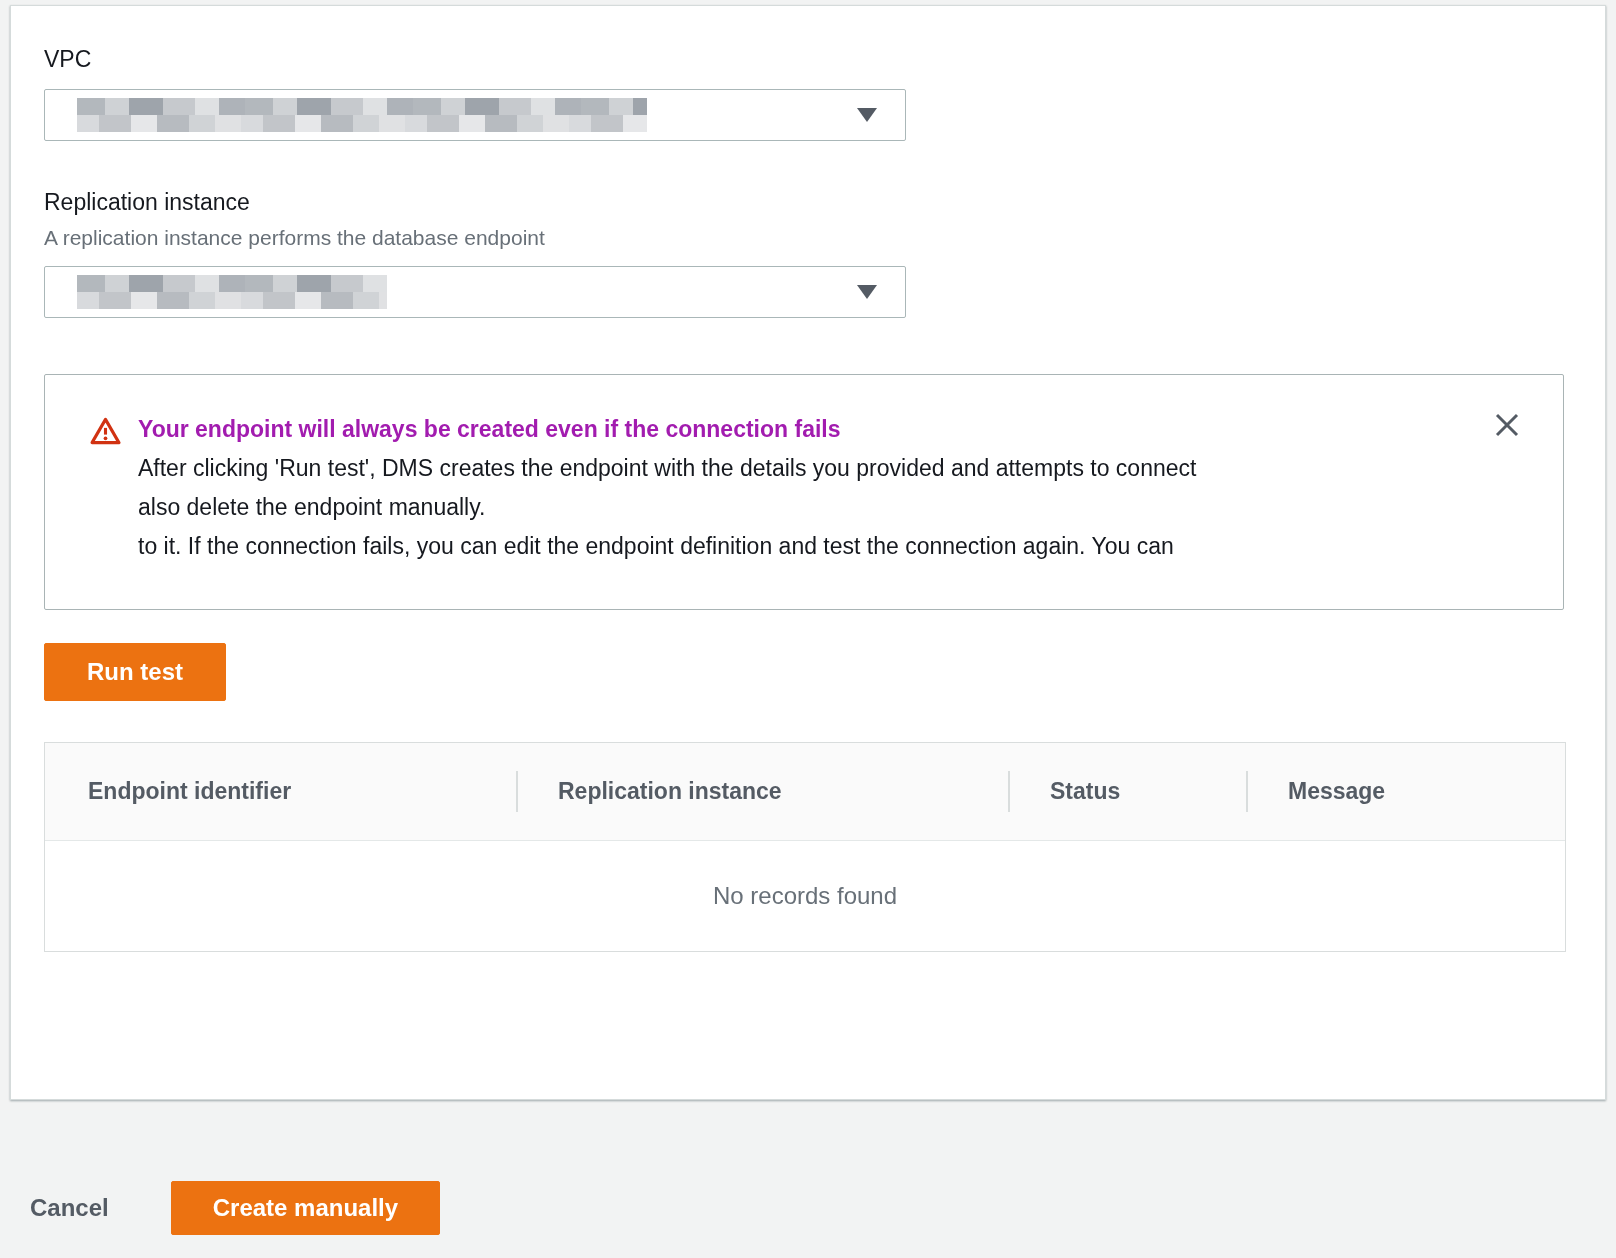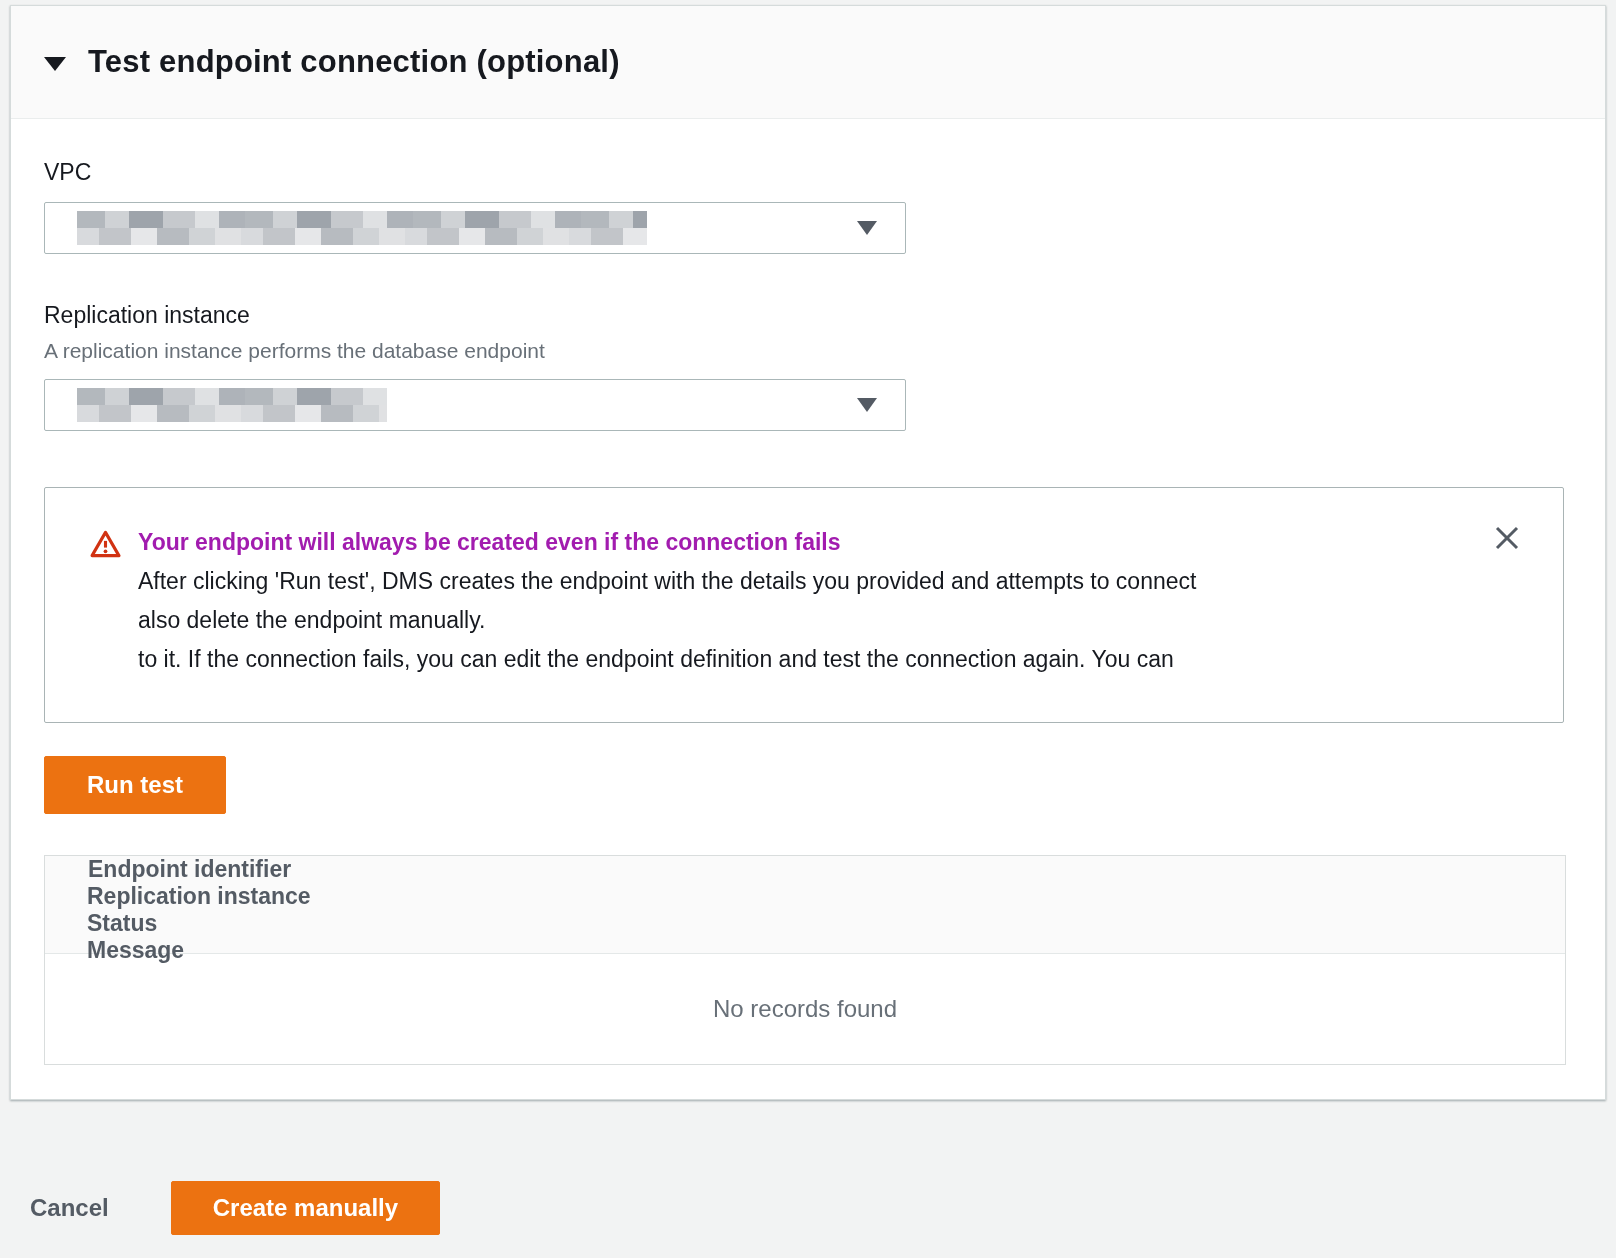--- a/index.html
+++ b/index.html
@@ -109,21 +109,20 @@
   .results-table {
     margin-top:41px;
     width:1522px;
     border:1px solid #d9dddd;
     background:#fff;
   }
   .thead {
     display:flex; height:98px;
     background:#fafafa;
     border-bottom:1px solid #e4e8e8;
-    flex-direction:column;
   }
   .th {
     display:flex; align-items:center;
     font-size:23px; font-weight:700; color:#545b64;
     position:relative;
     padding-left:42px;
   }
   .th.c1 { width:471px; padding-left:43px; }
   .th.c2 { width:492px; }
   .th.c3 { width:238px; }
@@ -151,24 +150,20 @@
     font-size:24px; font-weight:700; color:#545b64;
     height:54px; padding:0 30px; margin-right:32px;
   }
   .create-btn { height:54px; padding:0 41px; }
 </style>
 </head>
 <body>
 
 <div class="panel">
 
-  <div class="panel-header">
-    <span class="caret-down-big"></span>
-    <h2 class="panel-title">Test endpoint connection (optional)</h2>
-  </div>
 
   <div class="panel-body">
 
     <div class="field-label vpc-label">VPC</div>
     <div class="select-box">
       <div class="redacted w570">
         <div class="px top"></div>
           <div class="px bot"></div>
       </div>
       <span class="select-caret"></span>

